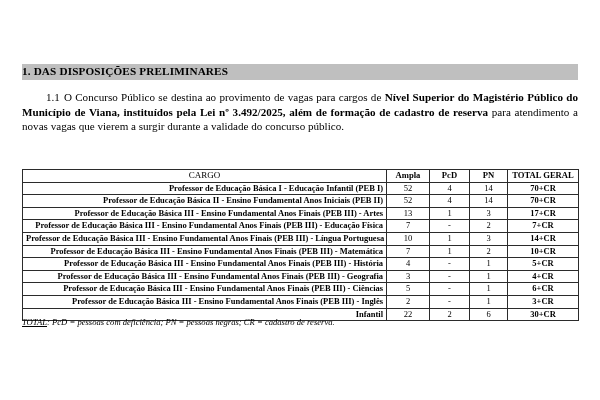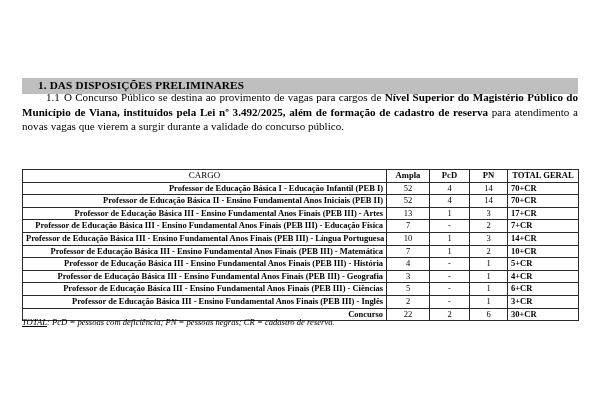--- a/index.html
+++ b/index.html
@@ -21,28 +21,28 @@
     width: 600px;
     height: 400px;
     box-sizing: border-box;
     padding: 0;
   }
 
   
   .section-heading {
     position: absolute;
     left: 22px;
-    top: 78px;
+    top: 64px;
     width: 556px;
     height: 16px;
     background: #bfbfbf;
     display: flex;
     align-items: center;
     box-sizing: border-box;
-    padding-left: 16px;
+    padding-left: 0;
   }
   .section-heading .heading-text {
     font-size: 11.2px;
     font-weight: bold;
     letter-spacing: 0.15px;
     line-height: 1;
     white-space: nowrap;
   }
 
   
@@ -110,21 +110,21 @@
     font-weight: bold;
     font-size: 8.5px;
     letter-spacing: -0.02px;
   }
   table.vagas tbody td.num {
     text-align: center;
     font-weight: normal;
     font-size: 8.5px;
   }
   table.vagas tbody td.total {
-    text-align: left;
+    text-align: center;
     font-weight: bold;
     font-size: 8.5px;
   }
 
   
   .siglas {
     position: absolute;
     left: 22px;
     top: 317px;
     width: 556px;
@@ -234,21 +234,21 @@
             <td class="total">6+CR</td>
           </tr>
           <tr>
             <td class="cargo">Professor de Educação Básica III - Ensino Fundamental Anos Finais (PEB III) - Inglês</td>
             <td class="num">2</td>
             <td class="num">-</td>
             <td class="num">1</td>
             <td class="total">3+CR</td>
           </tr>
           <tr>
-            <td class="cargo">Concurso</td>
+            <td class="cargo">Infantil</td>
             <td class="num">22</td>
             <td class="num">2</td>
             <td class="num">6</td>
             <td class="total">30+CR</td>
           </tr>
         </tbody>
     </table>
   </div>
 
   <div class="siglas">

